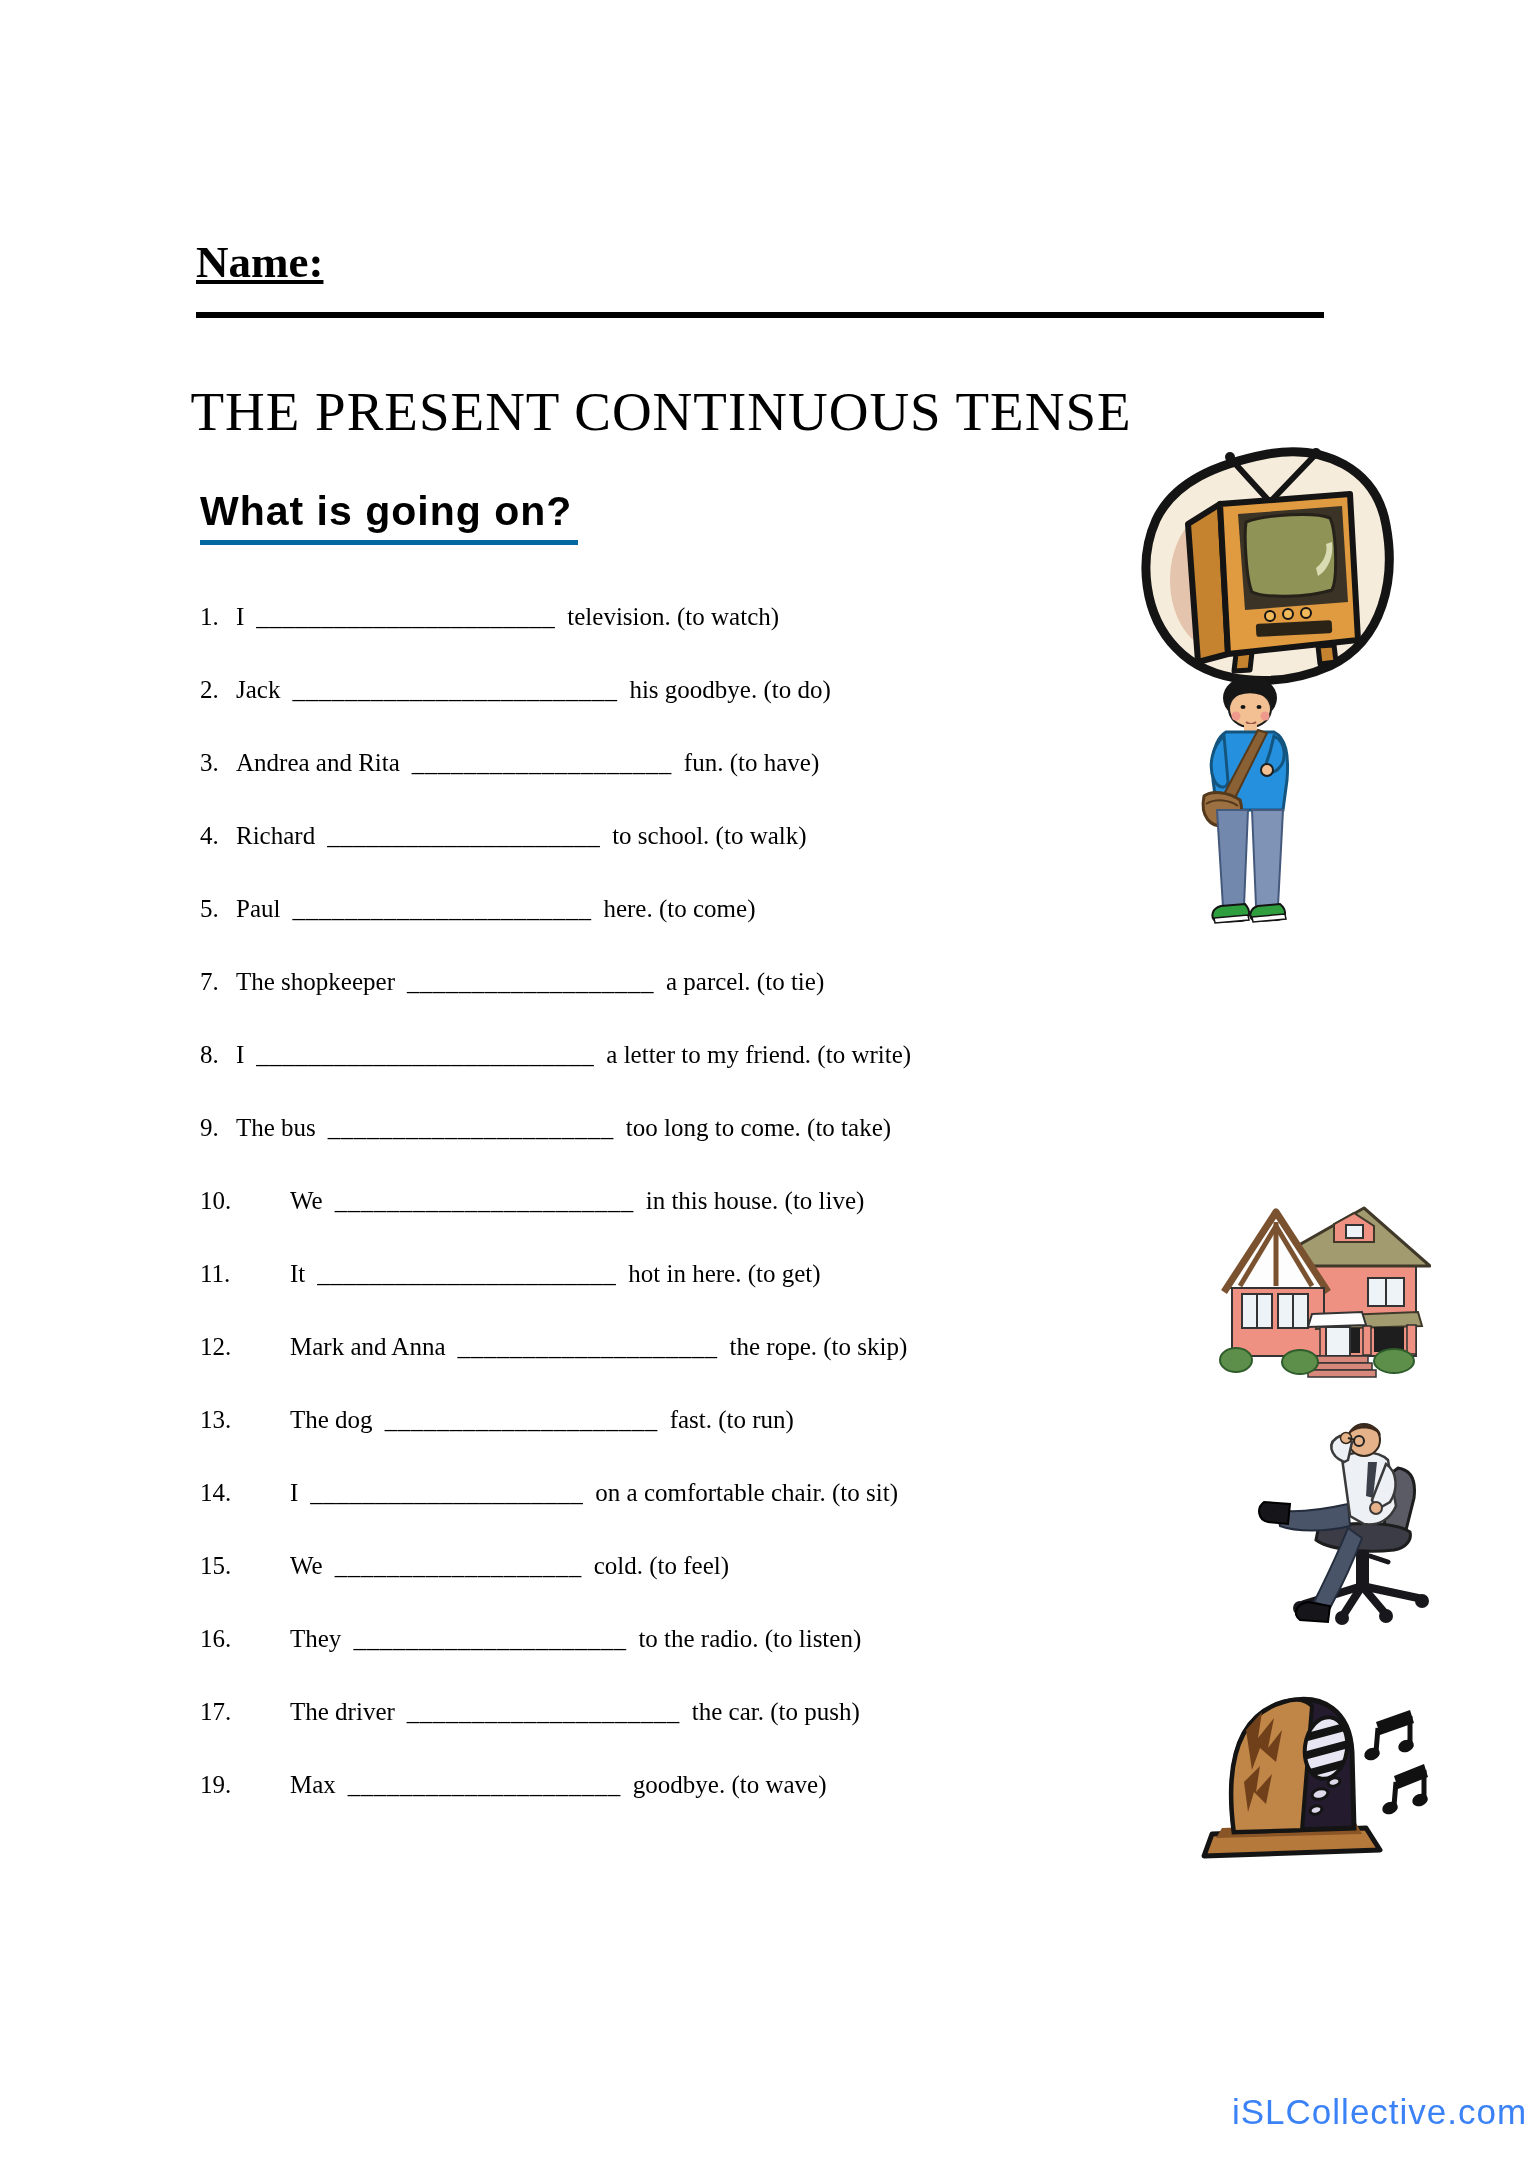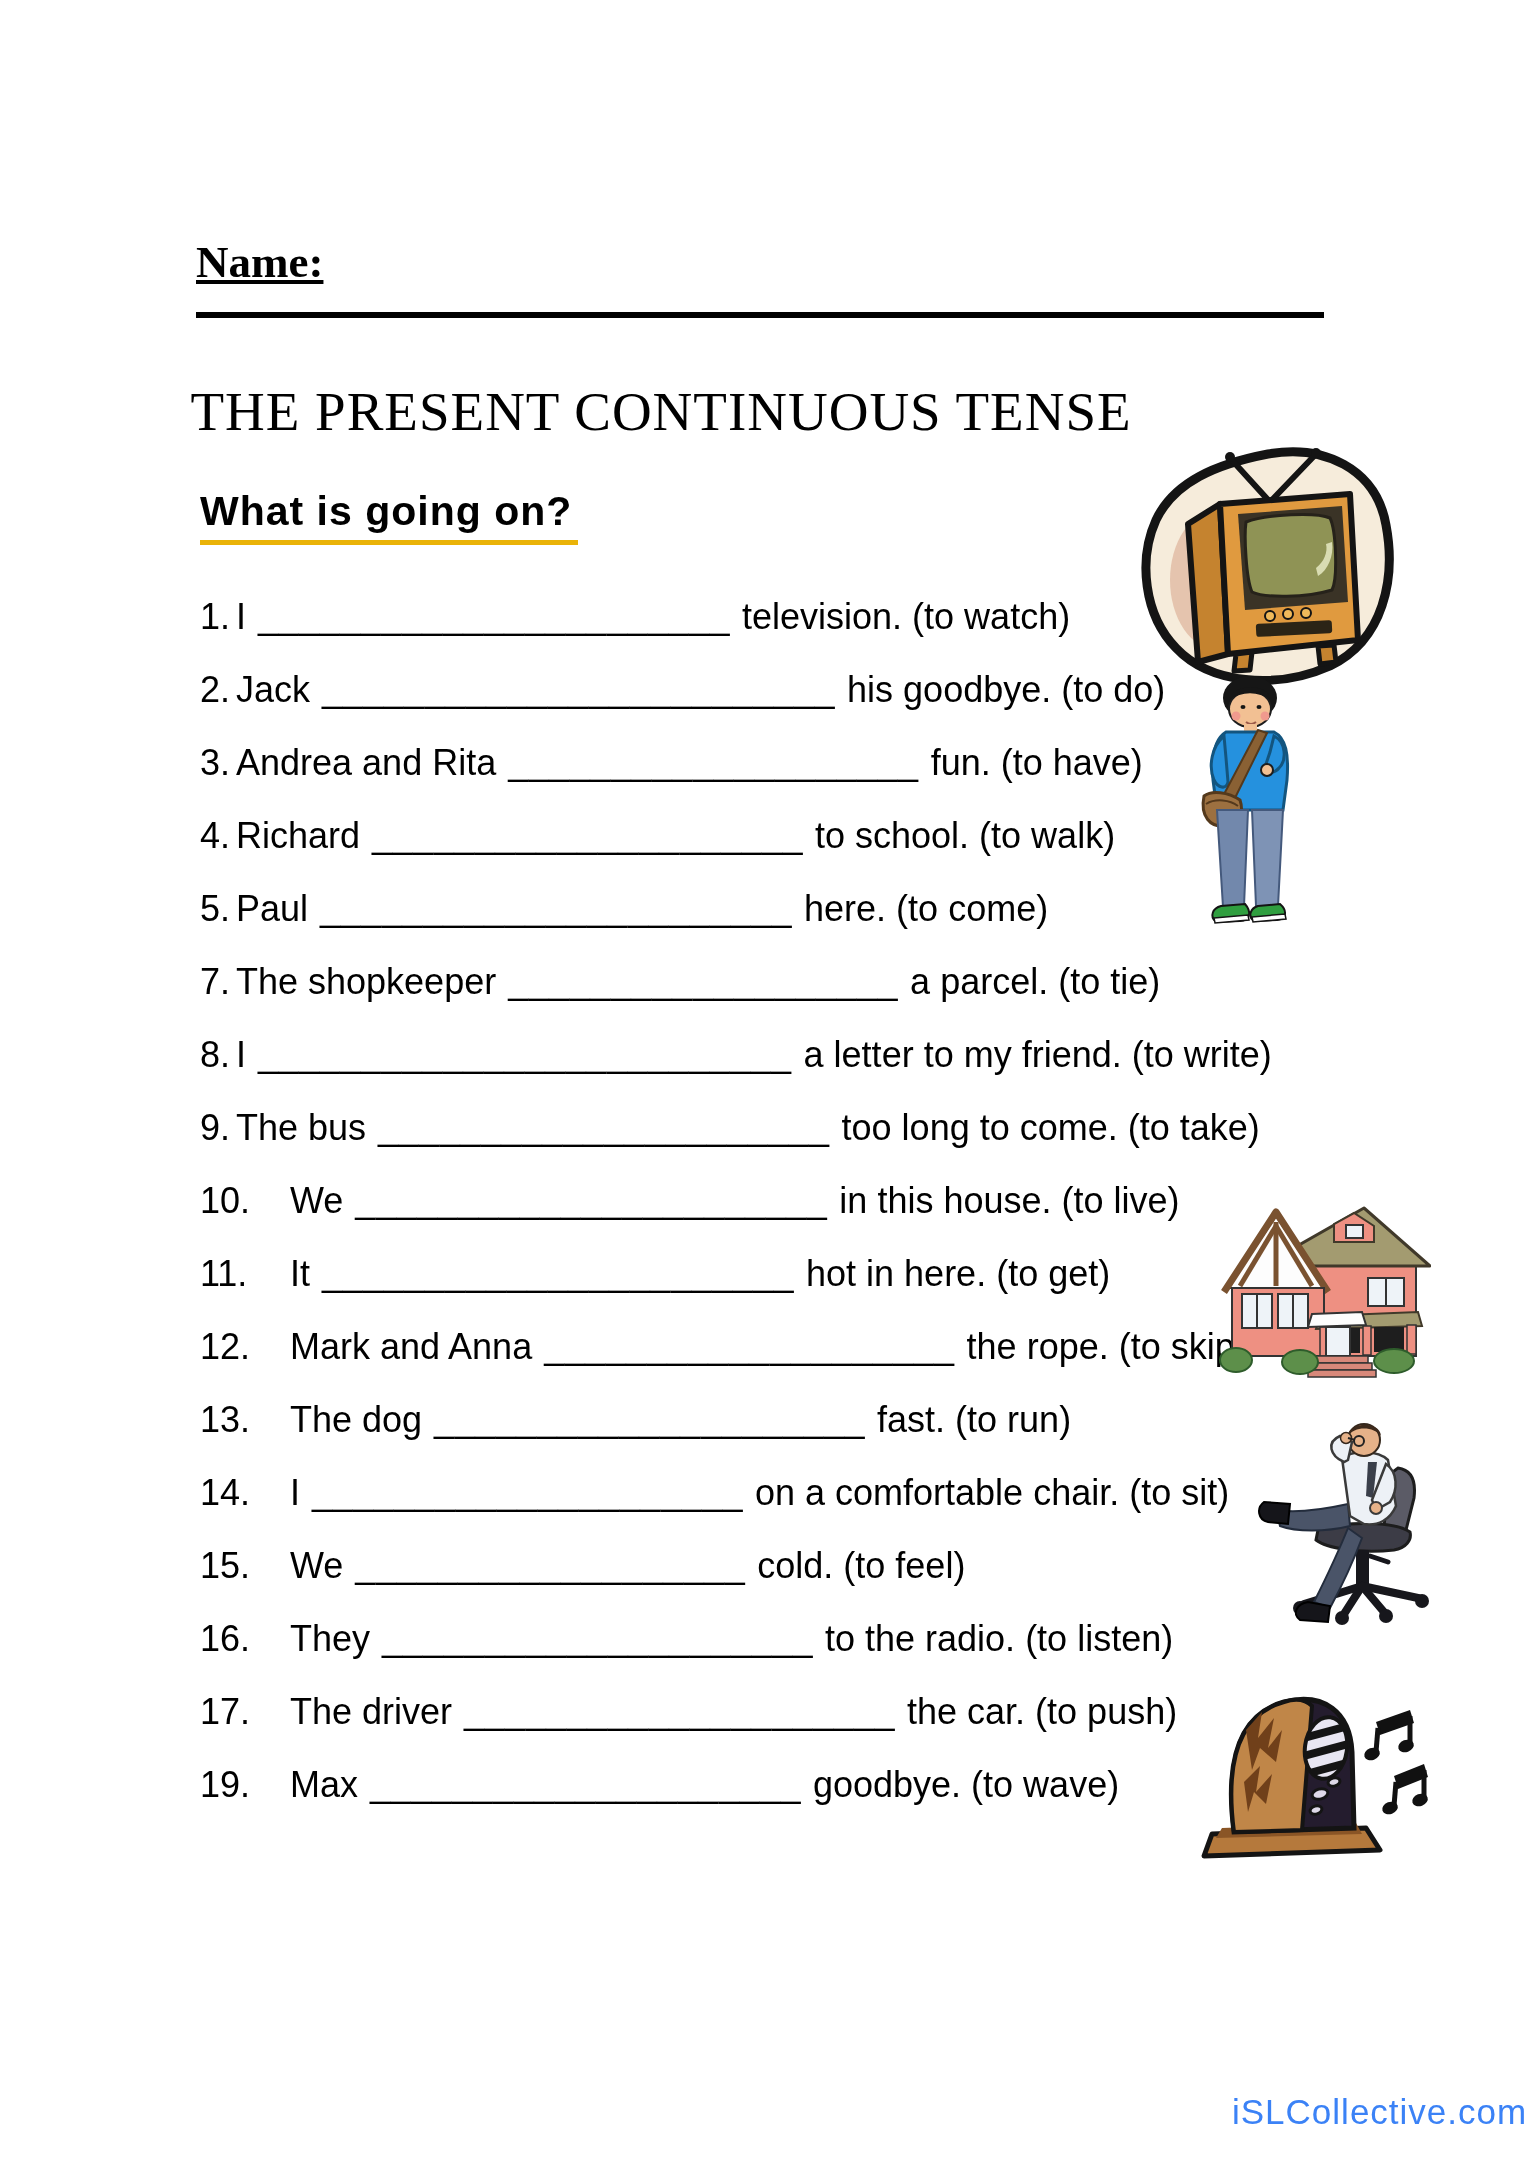--- a/index.html
+++ b/index.html
@@ -20,26 +20,26 @@
   
   .title {
     position:absolute; left:0; top:380px; width:1322px; text-align:center;
     font-family:"Liberation Serif", serif; font-size:55px; letter-spacing:1px;
     white-space:nowrap;
   }
   
   .heading {
     position:absolute; left:200px; top:488px;
     font-size:41px; font-weight:bold;
-    border-bottom:5px solid #eab308; padding:0 6px 5px 0;
+    border-bottom:5px solid #0369a1; padding:0 6px 5px 0;
     letter-spacing:1px;
   }
   
   .items { position:absolute; left:200px; top:580px; }
-  .item { height:73px; line-height:73px; font-size:36px; white-space:nowrap; }
+  .item { height:73px; line-height:73px; font-size:25px; white-space:nowrap;font-family:Liberation Serif, serif; }
   .item .num { display:inline-block; width:36px; }
   .item.wide .num { width:90px; }
   .item .pre { margin-right:12px; }
   .item .blank { margin-right:12px; letter-spacing:0.5px; }
   
   .art { position:absolute; }
   
   .watermark {
     position:absolute; left:1232px; top:2092px;
     font-size:35px; color:#3b82f6; letter-spacing:1px;

